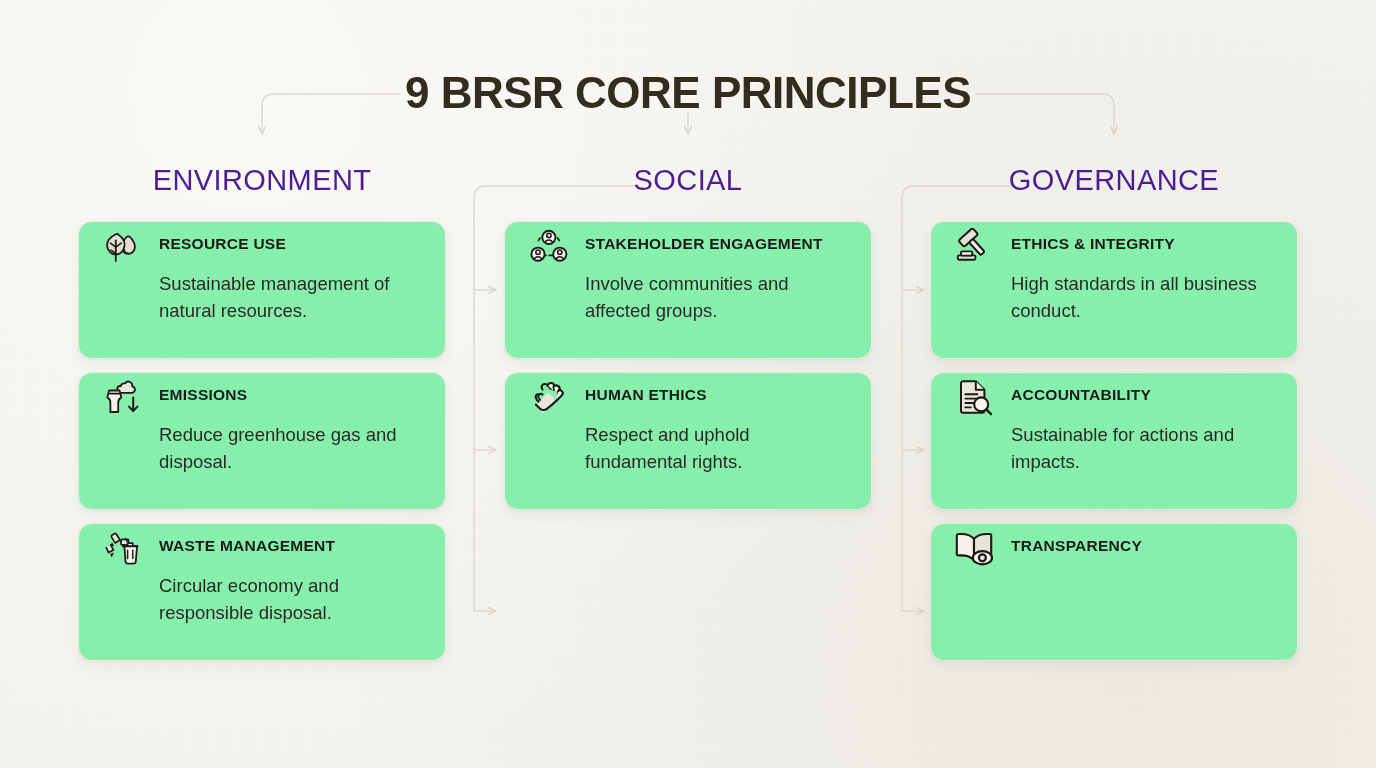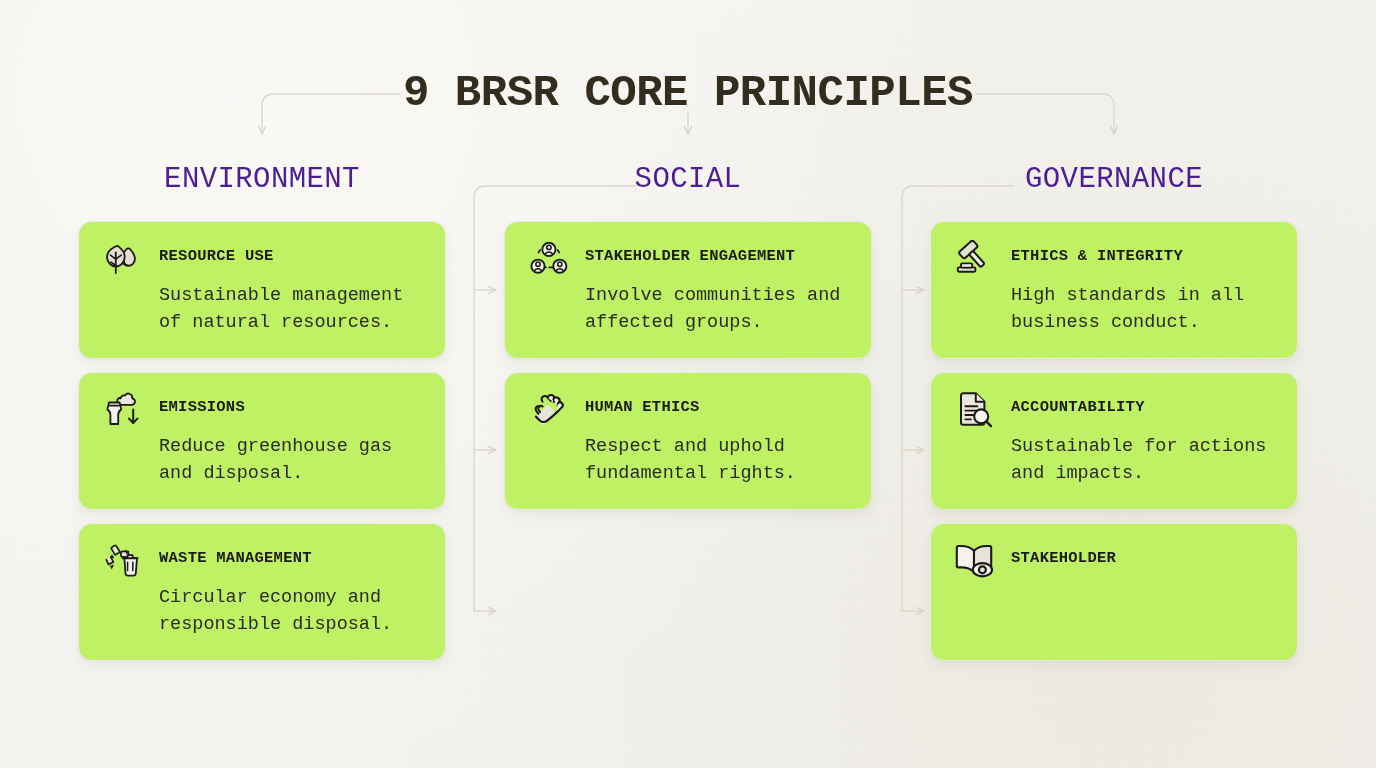--- a/index.html
+++ b/index.html
@@ -31,21 +31,20 @@
     background-image:
       repeating-linear-gradient(0deg, rgba(180,176,163,0.05) 0 1px, rgba(255,255,255,0) 1px 3px),
       repeating-linear-gradient(90deg, rgba(180,176,163,0.05) 0 1px, rgba(255,255,255,0) 1px 3px);
   }
 
   .stage {
     position: absolute;
     inset: 0;
     width: 1376px;
     height: 768px;
-    font-family: Liberation Mono, monospace;
   }
 
   
   .connectors {
     position: absolute;
     left: 0; top: 0;
     width: 1376px;
     height: 768px;
     pointer-events: none;
     z-index: 1;
@@ -86,27 +85,27 @@
     letter-spacing: 0.4px;
     color: #4c1d95;
   }
 
   
   .card {
     position: relative;
     width: 368px;
     height: 138px;
     margin-top: 13px;
-    background: #bef264;
+    background: #86efac;
     border: 1px solid #eceae3;
     border-radius: 14px;
     box-shadow:
       0 1px 2px rgba(60,55,42,0.05),
       0 6px 14px rgba(60,55,42,0.055);
-    padding: 20px 22px 0 22px;
+    padding: 8px 22px 0 22px;
     display: flex;
     flex-direction: column;
   }
   .card:first-of-type { margin-top: 13px; }
 
   .card-top {
     display: flex;
     align-items: flex-start;
     gap: 14px;
   }
@@ -324,18 +323,18 @@
       <div class="card-top">
         <span class="card-icon">
           <svg width="42" height="38" viewBox="0 0 42 38">
             <path d="M20 8.8C17 5.6 12.6 4 7.2 4H4.4c-.9 0-1.6 .7-1.6 1.6v18.2c0 .9 .7 1.6 1.6 1.6h2.8c5.4 0 9.8 1.6 12.8 4.8z" fill="#f4f2ea" stroke="#1d1b17" stroke-width="2.1" stroke-linejoin="round"></path>
             <path d="M20 8.8C23 5.6 27.4 4 32.8 4h2.8c.9 0 1.6 .7 1.6 1.6v18.2c0 .9-.7 1.6-1.6 1.6h-2.8c-5.4 0-9.8 1.6-12.8 4.8z" fill="#e6e3d7" stroke="#1d1b17" stroke-width="2.1" stroke-linejoin="round"></path>
             <path d="M20 8.8v21.4" fill="none" stroke="#1d1b17" stroke-width="2"></path>
             <ellipse cx="28.4" cy="27.8" rx="9.6" ry="6.6" fill="#f7f5ee" stroke="#1d1b17" stroke-width="2.2"></ellipse>
             <circle cx="28.4" cy="27.8" r="3.5" fill="#e6e3d7" stroke="#1d1b17" stroke-width="2.2"></circle>
           </svg>
         </span>
-        <span class="card-title">STAKEHOLDER</span>
+        <span class="card-title">TRANSPARENCY</span>
       </div>
     </div>
   </div>
 
 </div>
 
 </body></html>

